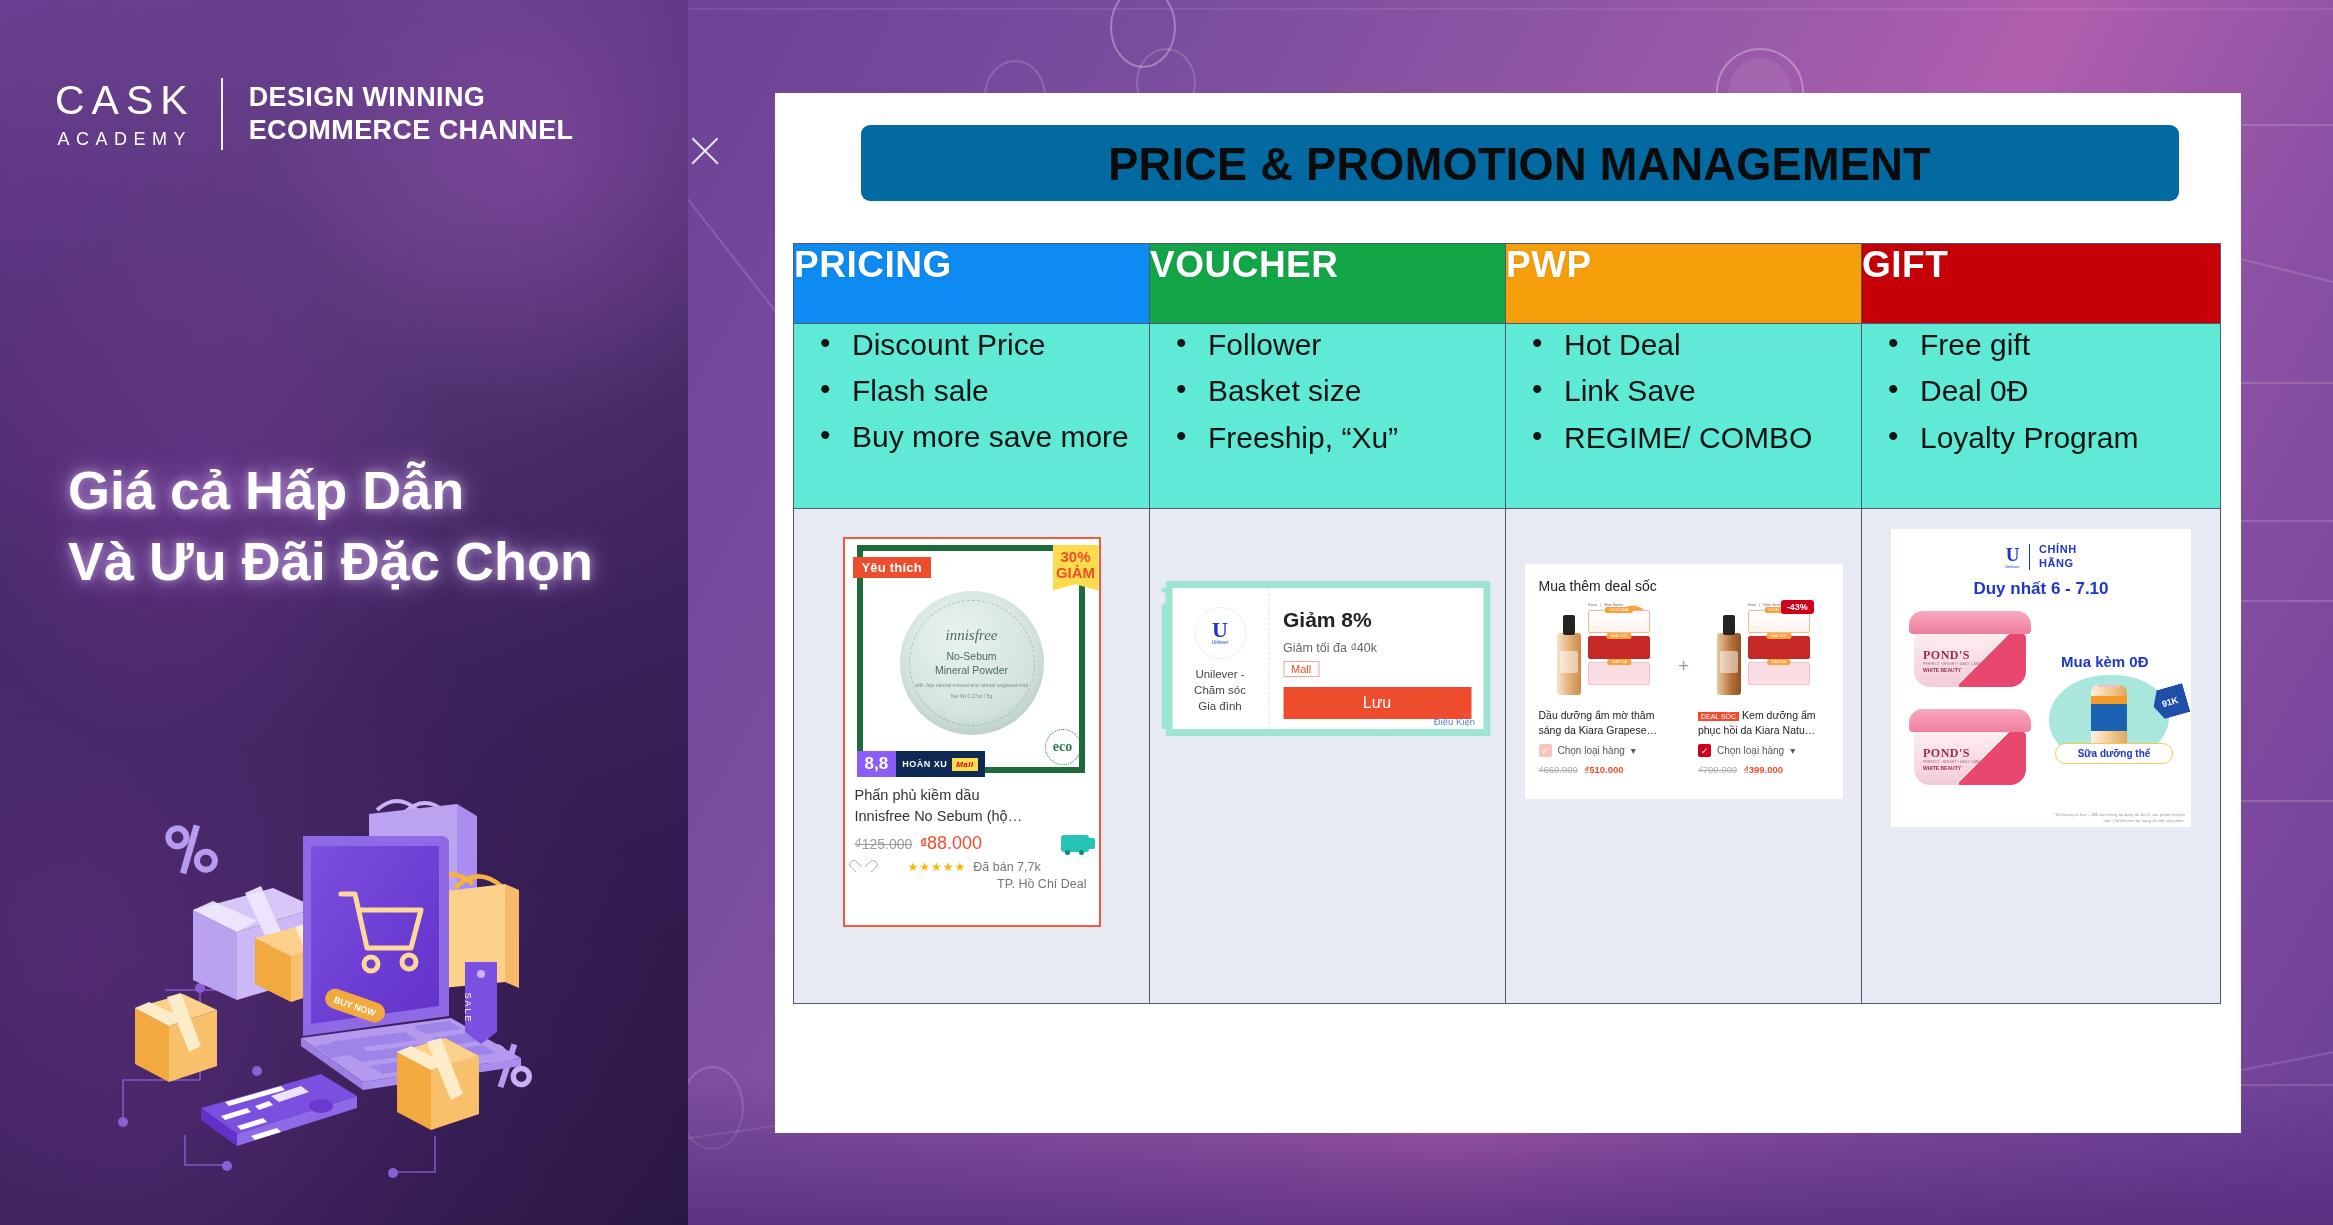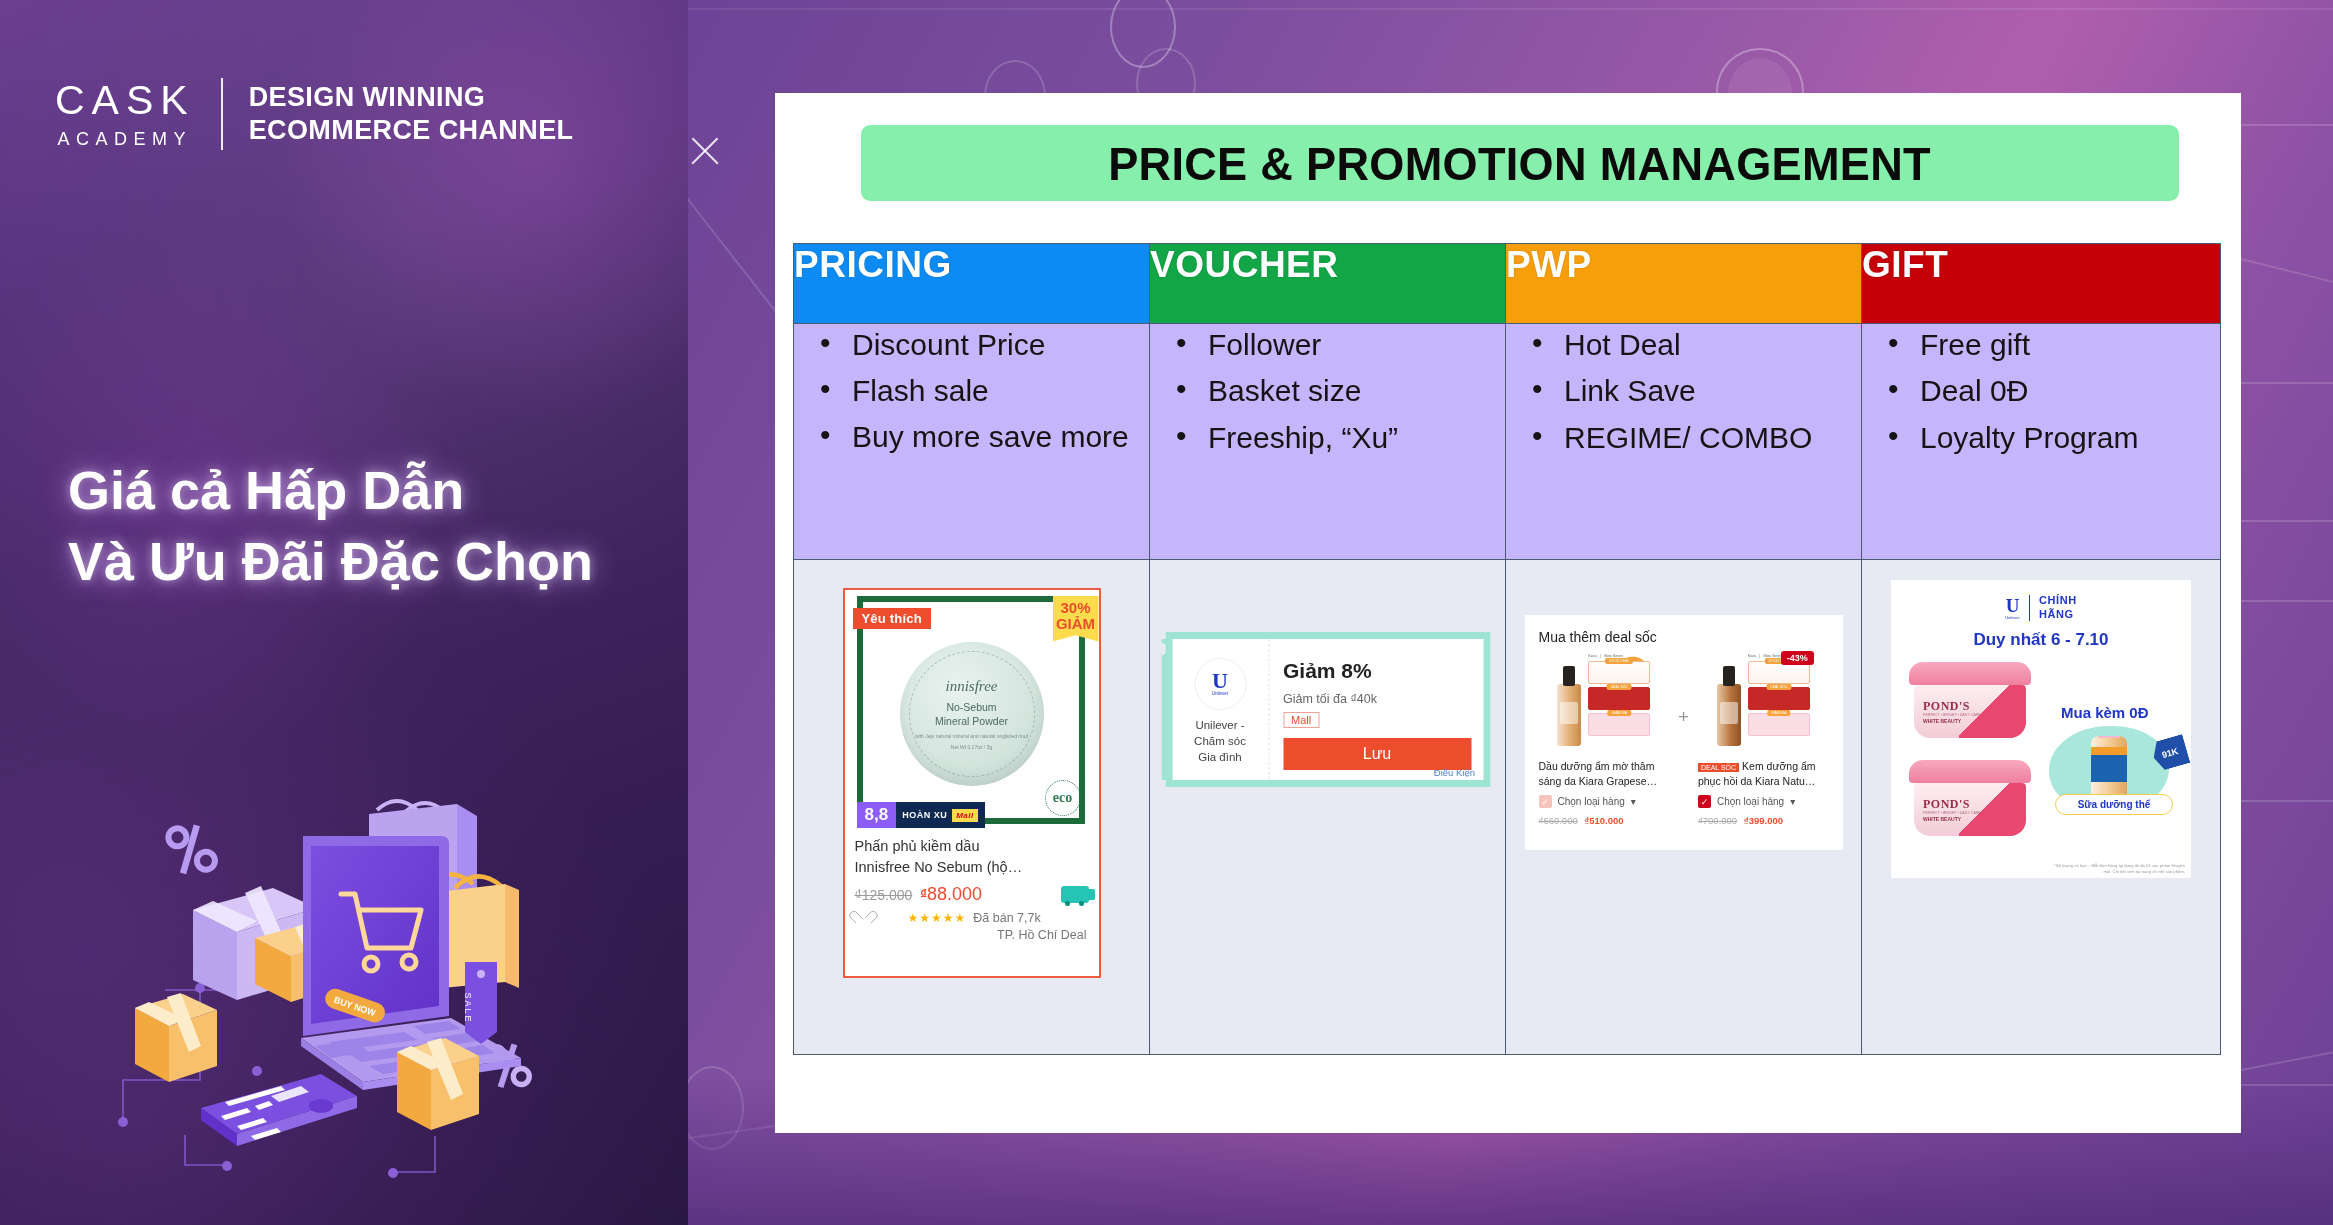--- a/index.html
+++ b/index.html
@@ -71,21 +71,21 @@
   #close-x:after { transform:rotate(-45deg); }
 
   
   #slide {
     position:absolute; left:775px; top:93px; width:1466px; height:1040px;
     background:#fff; z-index:6; box-shadow:0 0 0 0 rgba(0,0,0,0);
   }
 
   #title-banner {
     position:absolute; left:86px; top:32px; width:1318px; height:76px;
-    background:#86efac; border-radius:9px;
+    background:#0369a1; border-radius:9px;
     display:flex; align-items:center; justify-content:center;
   }
   #title-banner span {
     font-size:47px; font-weight:bold; color:#0b0b0b; letter-spacing:.3px;
     transform:scaleX(.96);
   }
 
   
   #ptable {
     position:absolute; left:18px; top:150px; width:1427px;
@@ -95,21 +95,21 @@
   .hdr { height:80px; text-align:left; vertical-align:middle; }
   .hdr span {
     color:#fff; font-size:37px; font-weight:bold; letter-spacing:.5px;
     text-shadow:0 0 2px rgba(0,0,0,.18);
   }
   .hdr.pricing { background:#0D8BF2; }
   .hdr.voucher { background:#12A647; }
   .hdr.pwp     { background:#F79E0B; }
   .hdr.gift    { background:#C50008; }
 
-  .bullets { background:#c4b5fd; height:236px; padding:14px 0 10px 0; }
+  .bullets { background:#5eead4; height:185px; padding:14px 0 10px 0; }
   .bullets ul { list-style:none; margin:0 0 0 18px; }
   .bullets li {
     position:relative; font-size:30px; color:#141414; line-height:1.38;
     padding-left:40px; margin-bottom:5px;
   }
   .bullets li:before {
     content:"•"; position:absolute; left:8px; top:-2px; font-size:30px; color:#141414;
   }
   .bullets li.wrap { line-height:1.32; }
 

